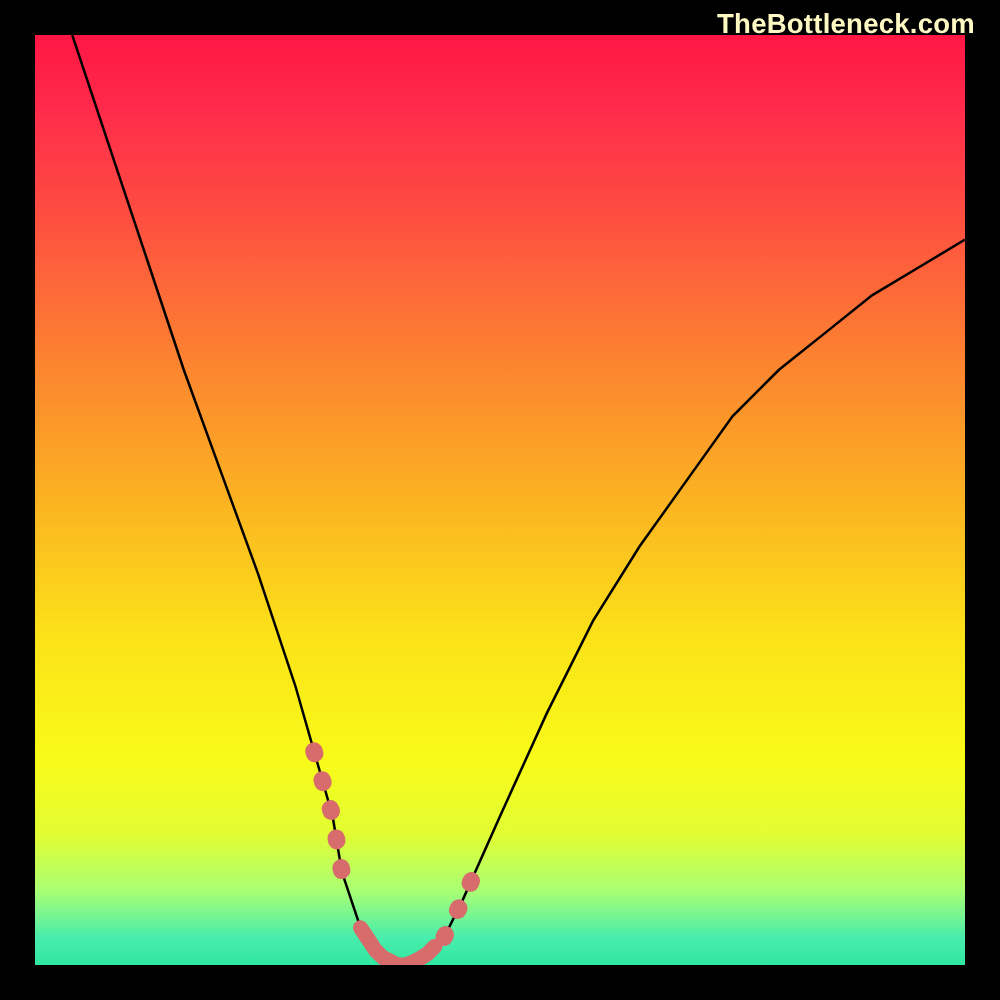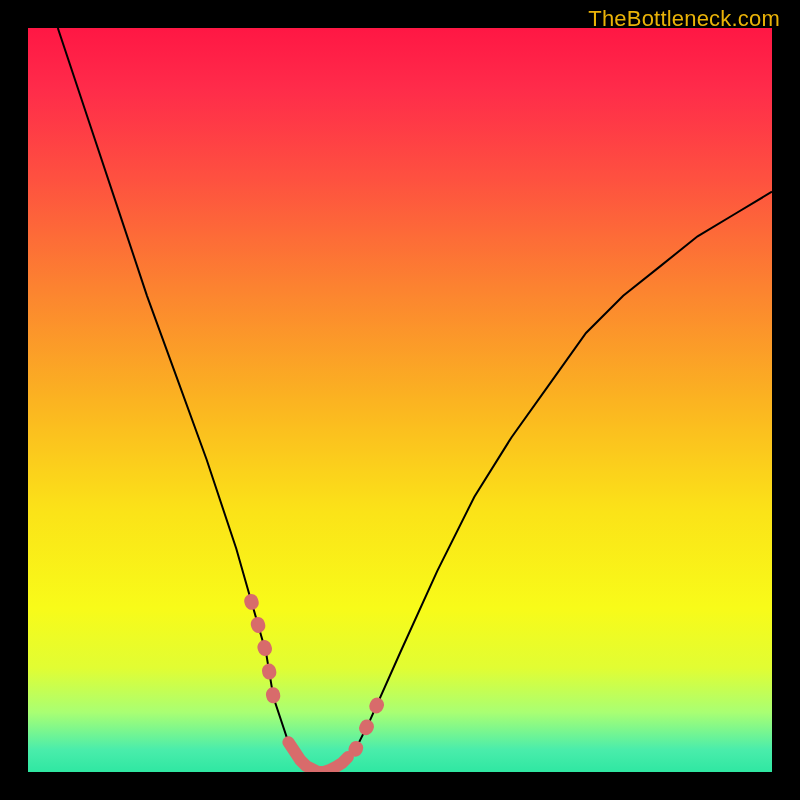--- a/index.html
+++ b/index.html
@@ -15,23 +15,23 @@
     position: absolute;
     left: 28px;
     top: 28px;
     width: 744px;
     height: 744px;
   }
   .watermark {
     position: absolute;
     top: 6px;
     right: 20px;
-    color: #eab308;
+    color: #fef9c3;
     font-size: 22px;
-    font-weight: 400;
+    font-weight: 700;
     letter-spacing: 0.2px;
   }
   svg {
     display: block;
   }
 </style>
 </head>
 <body>
 
 <div class="watermark">TheBottleneck.com</div>

